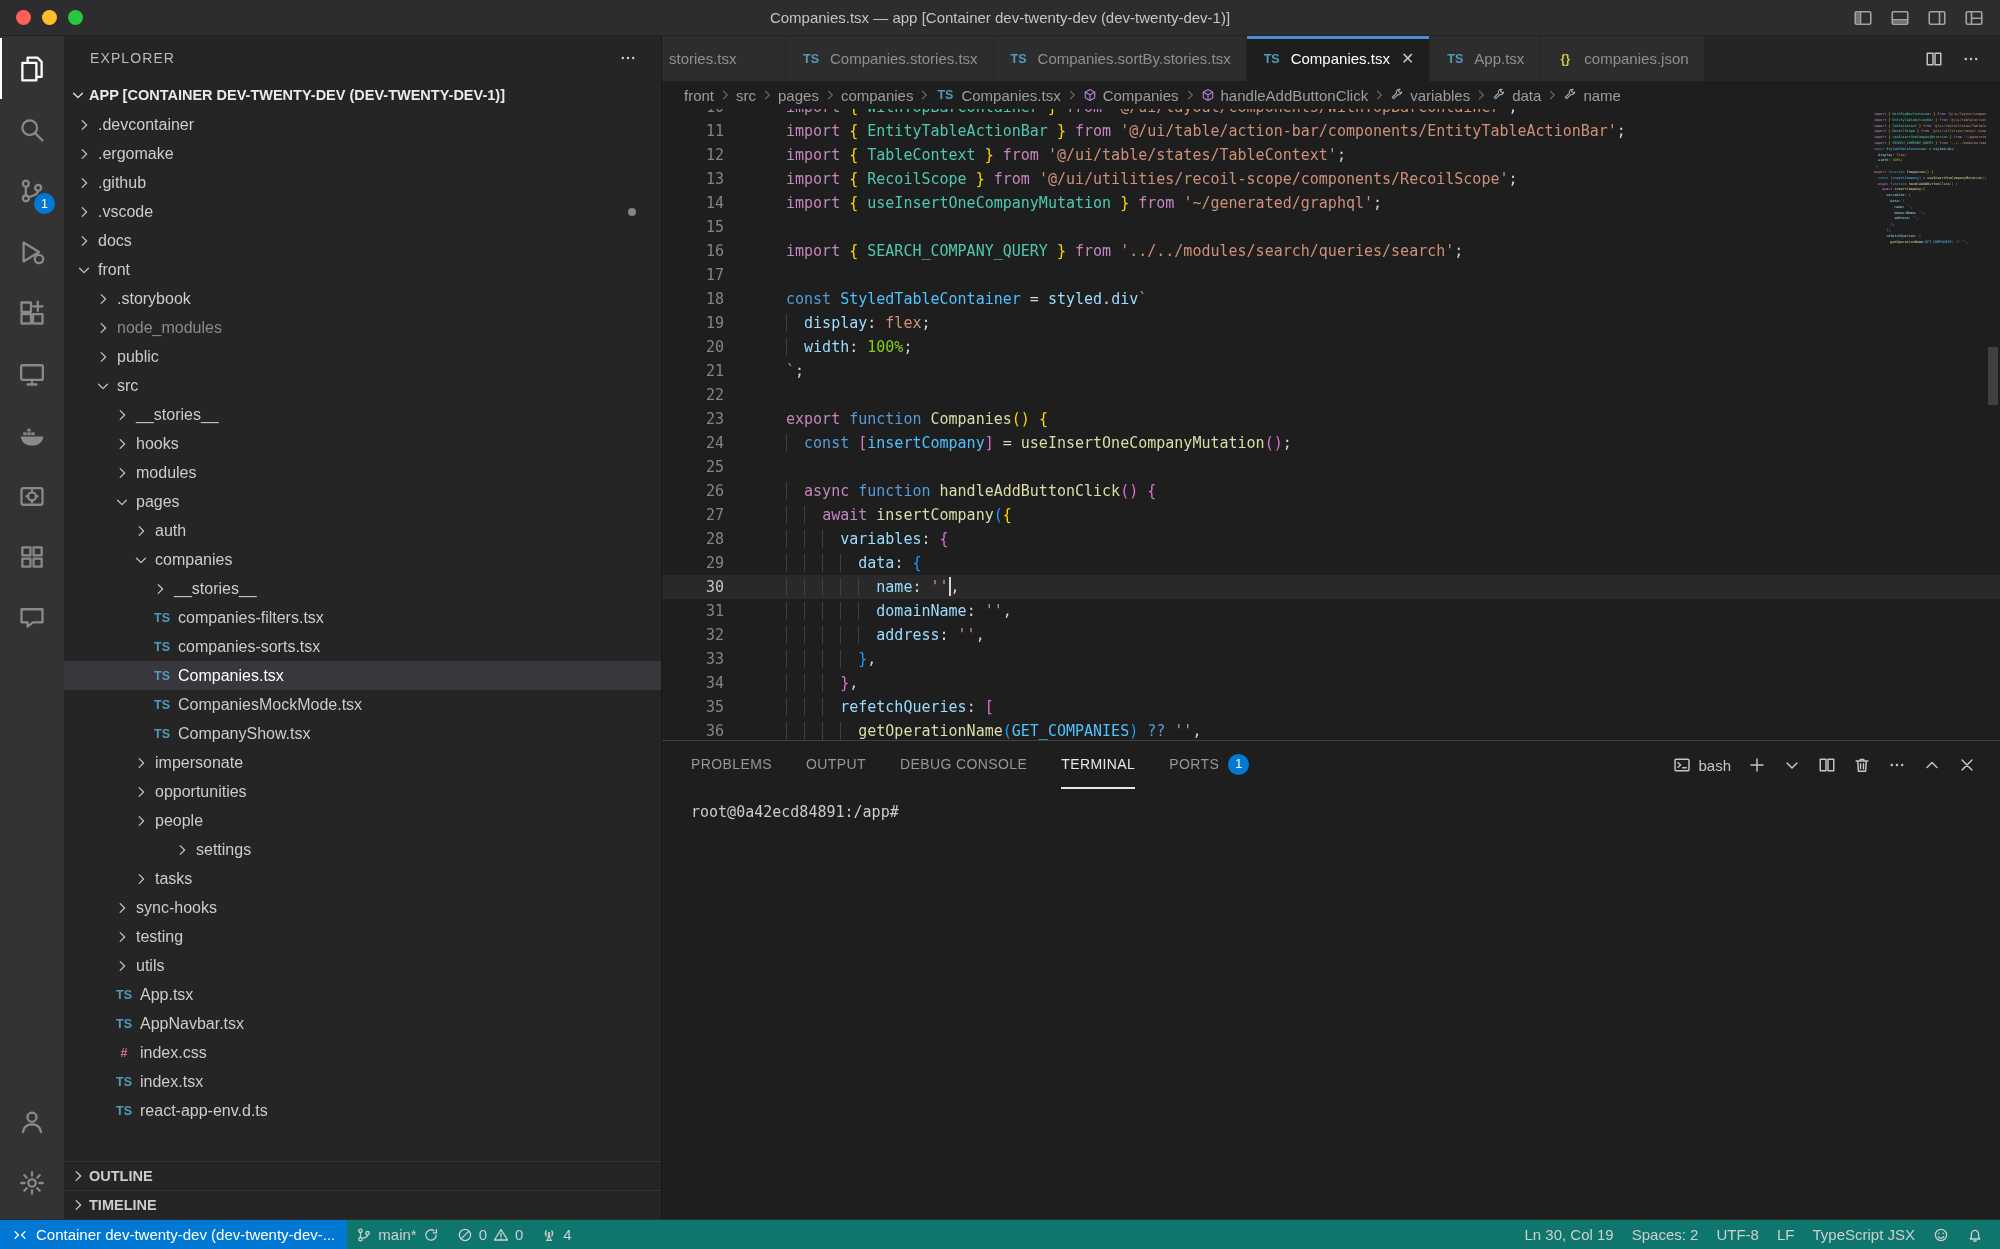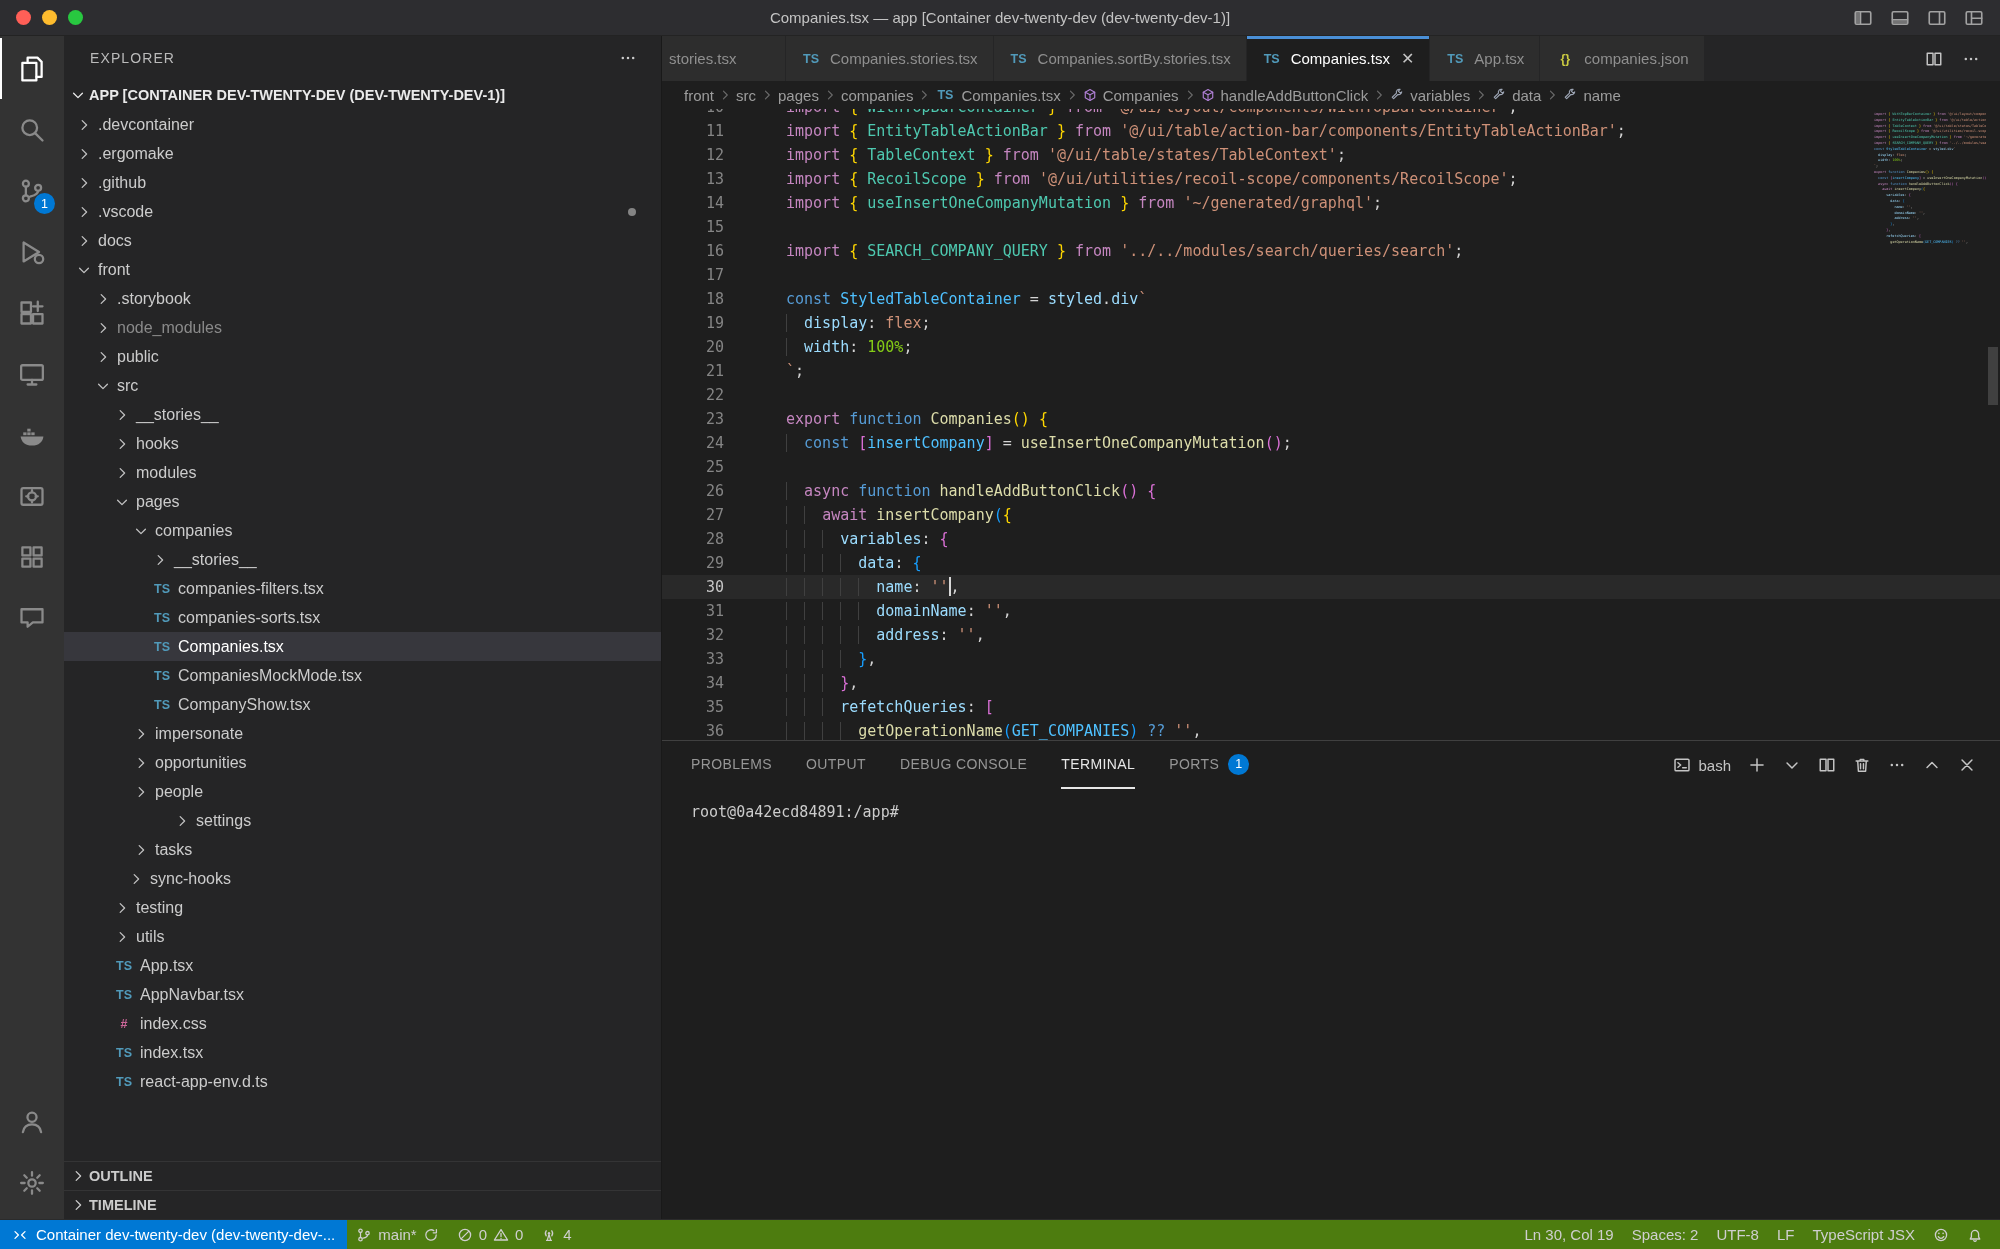--- a/index.html
+++ b/index.html
@@ -94,21 +94,21 @@
   .ptab { height:100%; display:flex; align-items:center; gap:9px; font-size:14px; letter-spacing:.4px;
     color:#969696; border-bottom:2px solid transparent;justify-content:flex-end; }
   .ptab.active { color:#e7e7e7; border-bottom-color:#e7e7e7; }
   .ptab-badge { min-width:21px; height:21px; border-radius:11px; color:#fff; font-size:12.5px;
     display:flex; align-items:center; justify-content:center; letter-spacing:0; }
   .pactions { margin-left:auto; display:flex; align-items:center; gap:17px; color:#c5c5c5; }
   .pact { display:flex; align-items:center; gap:7px; font-size:15px; }
   .term-body { flex:1; padding:12px 0 0 29px; font:15px/22px "DejaVu Sans Mono","Liberation Mono",monospace; color:#cccccc; }
 
   
-  .statusbar { height:30px; background:#4d7c0f; border-top:1px solid #2b2b2b; display:flex; align-items:center;
+  .statusbar { height:30px; background:#0f766e; border-top:1px solid #2b2b2b; display:flex; align-items:center;
     font-size:15px; color:#cfcfcf; }
   .sb-remote { height:100%; color:#ffffff; display:flex; align-items:center; gap:8px; padding:0 12px;
     max-width:392px; white-space:nowrap; overflow:hidden; flex:none; }
   .sb-item { height:100%; display:flex; align-items:center; gap:6px; padding:0 9px; white-space:nowrap; }
   .sb-item .icon { color:#cfcfcf; }
   .sb-right { margin-left:auto; display:flex; height:100%; padding-right:8px; }
 </style>
 </head>
 <body>
 
@@ -392,20 +392,28 @@
           <span class="icon i16">
             <svg viewBox="0 0 16 16">
               <path d="M3.6 6.2L8 10.6l4.4-4.4" stroke="currentColor" fill="none" stroke-width="1.3" stroke-linecap="round" stroke-linejoin="round"></path>
             </svg>
           </span>
           <span class="label">pages</span>
         </div>
         <div class="tree-row" style="padding-left: 69px;">
           <span class="icon i16">
             <svg viewBox="0 0 16 16">
+              <path d="M6.2 3.6L10.6 8l-4.4 4.4" stroke="currentColor" fill="none" stroke-width="1.3" stroke-linecap="round" stroke-linejoin="round"></path>
+            </svg>
+          </span>
+          <span class="label">auth</span>
+        </div>
+        <div class="tree-row" style="padding-left: 69px;">
+          <span class="icon i16">
+            <svg viewBox="0 0 16 16">
               <path d="M3.6 6.2L8 10.6l4.4-4.4" stroke="currentColor" fill="none" stroke-width="1.3" stroke-linecap="round" stroke-linejoin="round"></path>
             </svg>
           </span>
           <span class="label">companies</span>
         </div>
         <div class="tree-row" style="padding-left: 88px;">
           <span class="icon i16">
             <svg viewBox="0 0 16 16">
               <path d="M6.2 3.6L10.6 8l-4.4 4.4" stroke="currentColor" fill="none" stroke-width="1.3" stroke-linecap="round" stroke-linejoin="round"></path>
             </svg>
@@ -465,21 +473,21 @@
           <span class="label">settings</span>
         </div>
         <div class="tree-row" style="padding-left: 69px;">
           <span class="icon i16">
             <svg viewBox="0 0 16 16">
               <path d="M6.2 3.6L10.6 8l-4.4 4.4" stroke="currentColor" fill="none" stroke-width="1.3" stroke-linecap="round" stroke-linejoin="round"></path>
             </svg>
           </span>
           <span class="label">tasks</span>
         </div>
-        <div class="tree-row" style="padding-left: 64px;">
+        <div class="tree-row" style="padding-left: 50px;">
           <span class="icon i16">
             <svg viewBox="0 0 16 16">
               <path d="M6.2 3.6L10.6 8l-4.4 4.4" stroke="currentColor" fill="none" stroke-width="1.3" stroke-linecap="round" stroke-linejoin="round"></path>
             </svg>
           </span>
           <span class="label">sync-hooks</span>
         </div>
         <div class="tree-row" style="padding-left: 50px;">
           <span class="icon i16">
             <svg viewBox="0 0 16 16">

